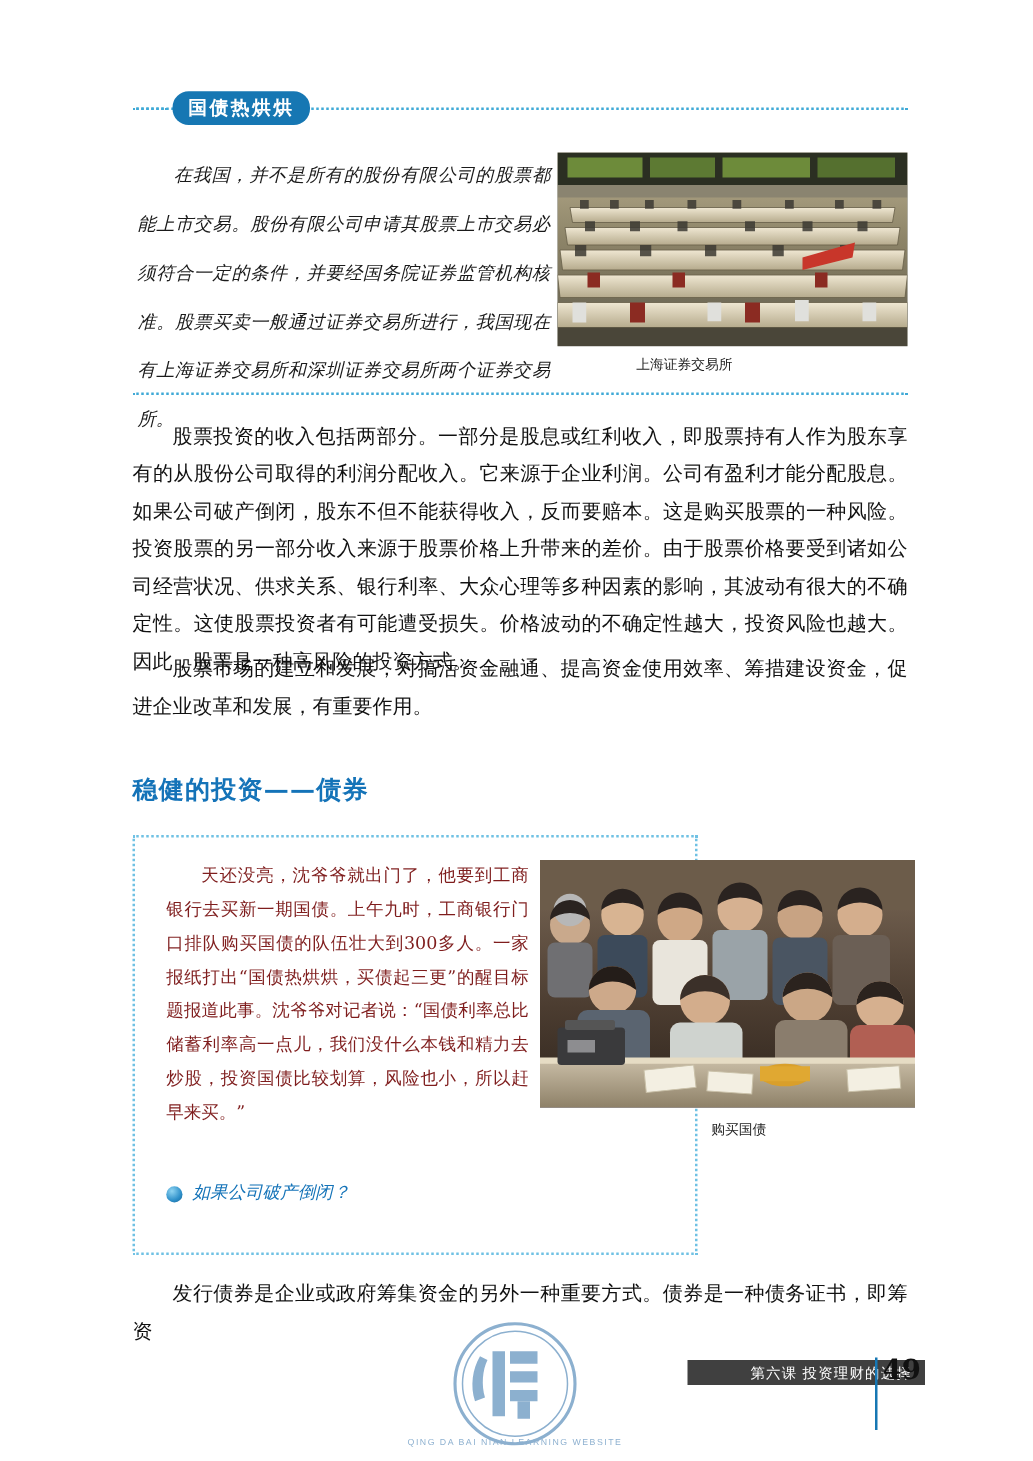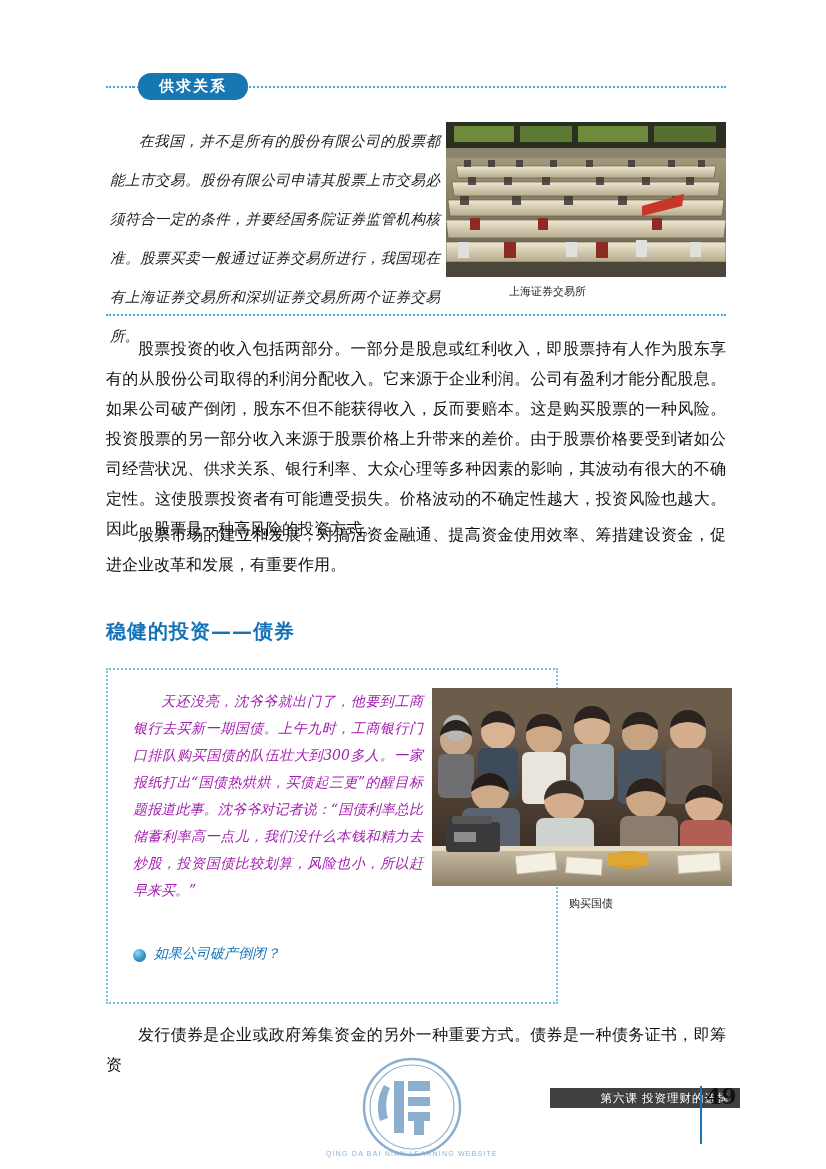--- a/index.html
+++ b/index.html
@@ -122,25 +122,24 @@
     box-sizing:border-box;
     background:#ffffff;
   }
   .case-text{
     position:absolute;
     left:133px;
     top:688px;
     width:290px;
     font-size:14px;
     line-height:27px;
-    color:#a21caf;
+    color:#7f1d1d;
     font-family:"DejaVu Serif","Liberation Serif",serif;
     text-align:justify;
     text-indent:2em;
-    font-style:italic;
   }
   .case-photo{
     position:absolute;
     left:432px;
     top:688px;
     width:300px;
     height:198px;
     overflow:hidden;
     background:#4b3d33;
   }
@@ -223,21 +222,21 @@
     background:#1677b3;
   }
 </style>
 </head>
 <body>
 
 <div class="page">
 
   <div class="linkbox">
     <div class="dotline-left"></div>
-    <div class="linkbox-tab">供求关系</div>
+    <div class="linkbox-tab">国债热烘烘</div>
     <div class="link-text">在我国，并不是所有的股份有限公司的股票都能上市交易。股份有限公司申请其股票上市交易必须符合一定的条件，并要经国务院证券监管机构核准。股票买卖一般通过证券交易所进行，我国现在有上海证券交易所和深圳证券交易所两个证券交易所。</div>
 
     <div class="link-photo">
       <svg width="280" height="155" viewBox="0 0 280 155" preserveAspectRatio="none">
         <defs>
           <linearGradient id="hallbg" x1="0" y1="0" x2="0" y2="1">
             <stop offset="0%" stop-color="#b9ae8e"></stop>
             <stop offset="45%" stop-color="#8d8468"></stop>
             <stop offset="100%" stop-color="#5f5b4c"></stop>
           </linearGradient>

